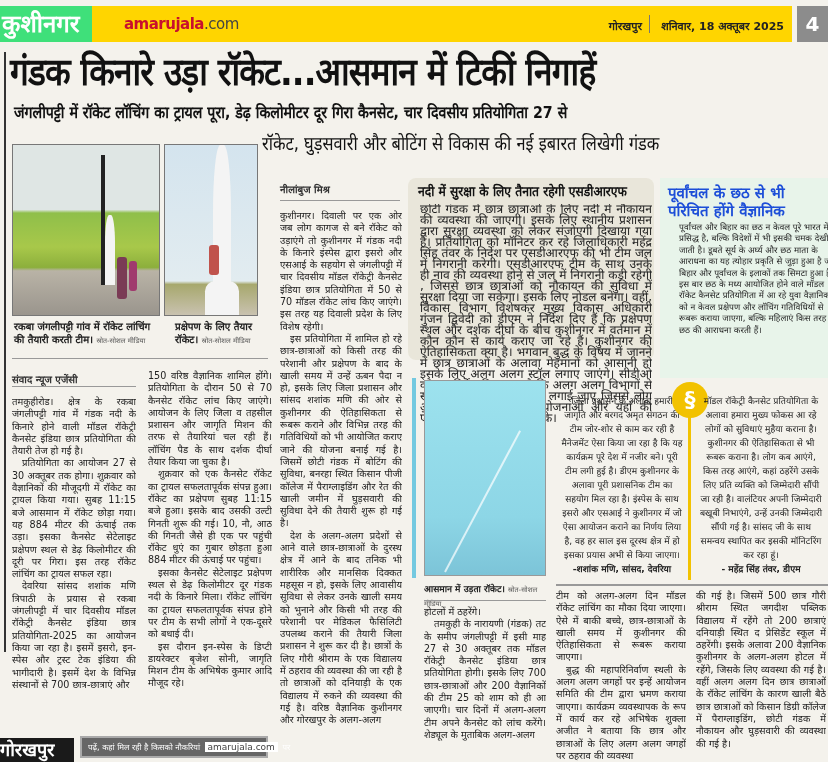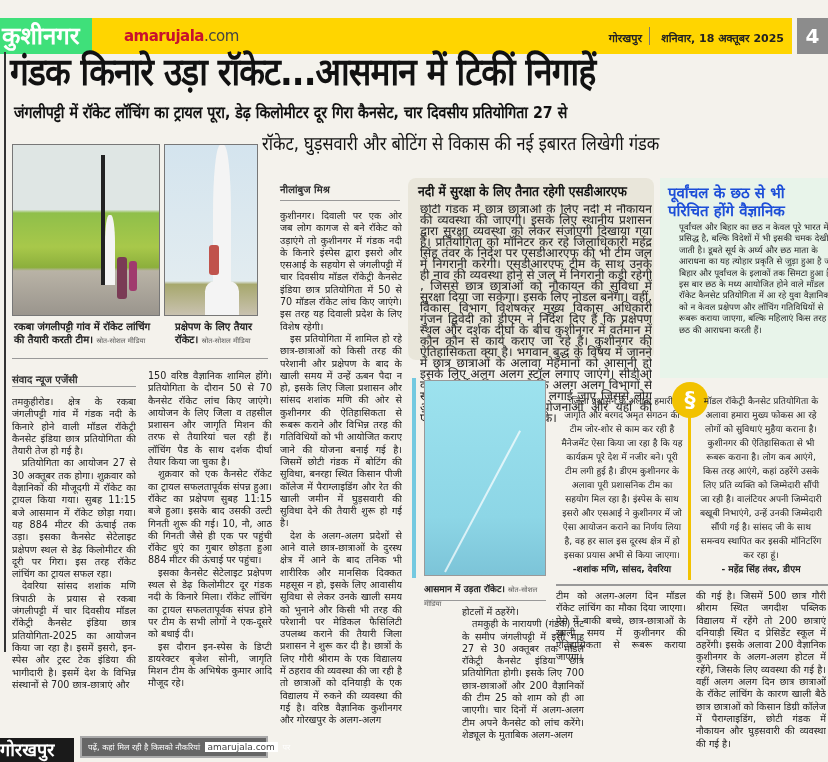--- a/index.html
+++ b/index.html
@@ -1,17 +1,17 @@
 <!DOCTYPE html>
 <html><head>
 <meta charset="utf-8">
 <style>
   * { box-sizing: border-box; margin: 0; padding: 0; }
   body { width: 828px; height: 762px; overflow: hidden; background: #f4f2ec; font-family: "DejaVu Sans", sans-serif; color: #1a1a1a; position: relative; }
-  .masthead { position: absolute; left: 0; top: 12px; width: 685px; height: 44px; }
+  .masthead { position: absolute; left: 0; top: 0; width: 685px; height: 44px; }
   .mh-green { position: absolute; left: 0; top: 6px; width: 92px; height: 36px; background: #3fe07a; color: #fff; font-weight: bold; font-size: 24px; line-height: 36px; padding-left: 2px; font-family: "DejaVu Sans", sans-serif; white-space: nowrap; overflow: hidden; }
   .mh-yellow { position: absolute; left: 92px; top: 6px; width: 700px; height: 36px; background: #ffd500; }
   .mh-site { position: absolute; left: 32px; top: 9px; font-size: 15px; font-weight: bold; color: #c8102e; letter-spacing: -0.5px; }
   .mh-site span { color: #444; font-weight: normal; }
   .mh-city { position: absolute; right: 150px; top: 12px; font-size: 11px; color: #222; font-weight: bold; }
   .mh-sep { position: absolute; right: 142px; top: 9px; width: 1px; height: 18px; background: #777; }
   .mh-date { position: absolute; right: 8px; top: 12px; font-size: 11px; color: #222; font-weight: bold; }
   .mh-page { position: absolute; left: 797px; top: 6px; width: 31px; height: 36px; background: #8c8c8c; color: #fff; font-size: 20px; font-weight: bold; text-align: center; line-height: 36px; }
 
   .headline { position: absolute; left: 10px; top: 46px; width: 818px; font-size: 38px; font-weight: bold; line-height: 52px; letter-spacing: -1px; color: #111; white-space: nowrap; font-family: "DejaVu Sans", sans-serif; transform: scaleX(0.88); transform-origin: left; }
@@ -133,39 +133,40 @@
     </div>
 </div>
 
 <div class="box3-border"></div>
 <div class="photo3">
   <div class="trail"></div>
 </div>
 <div class="caption" style="left:424px; top:583px; width:124px; font-size:9px;"><span>आसमान में उड़ता रॉकेट।</span> <small>स्रोत-सोशल मीडिया</small></div>
 <div class="rule" style="left:424px; top:600px; width:122px; height:1px;"></div>
 
-<div class="col" style="left:424px; top:606px; width:122px; height:156px;margin-left:38px;">
+<div class="col" style="left:424px; top:606px; width:122px; height:156px;">
   <p class="noind">होटलों में ठहरेंगे।</p>
   <p>तमकुही के नारायणी (गंडक) तट के समीप जंगलीपट्टी में इसी माह 27 से 30 अक्तूबर तक मॉडल रॉकेट्री कैनसेट इंडिया छात्र प्रतियोगिता होगी। इसके लिए 700 छात्र-छात्राओं और 200 वैज्ञानिकों की टीम 25 को शाम को ही आ जाएगी। चार दिनों में अलग-अलग टीम अपने कैनसेट को लांच करेंगे। शेड्यूल के मुताबिक अलग-अलग</p>
 </div>
 
 <div class="quote" style="left:560px; top:394px; width:124px;">
   <span>जिला प्रशासन के अलावा हमारी जागृति और बरगद अमृत संगठन की टीम जोर-शोर से काम कर रही है मैनेजमेंट ऐसा किया जा रहा है कि यह कार्यक्रम पूरे देश में नजीर बने। पूरी टीम लगी हुई है। डीएम कुशीनगर के अलावा पूरी प्रशासनिक टीम का सहयोग मिल रहा है। इंस्पेस के साथ इसरो और एसआई ने कुशीनगर में जो ऐसा आयोजन कराने का निर्णय लिया है, वह हर साल इस दूरस्थ क्षेत्र में हो इसका प्रयास अभी से किया जाएगा।</span>
   <span class="sig">-शशांक मणि, सांसद, देवरिया</span>
 </div>
 <div class="q-divider"></div>
 <div class="q-badge">§</div>
 <div class="quote" style="left:698px; top:394px; width:126px;">
   <span>मॉडल रॉकेट्री कैनसेट प्रतियोगिता के अलावा हमारा मुख्य फोकस आ रहे लोगों को सुविधाएं मुहैया कराना है। कुशीनगर की ऐतिहासिकता से भी रूबरू कराना है। लोग कब आएंगे, किस तरह आएंगे, कहां ठहरेंगे उसके लिए प्रति व्यक्ति को जिम्मेदारी सौंपी जा रही है। वालंटियर अपनी जिम्मेदारी बखूबी निभाएंगे, उन्हें उनकी जिम्मेदारी सौंपी गई है। सांसद जी के साथ समन्वय स्थापित कर इसकी मॉनिटरिंग कर रहा हूं।</span>
   <span class="sig">- महेंद्र सिंह तंवर, डीएम</span>
 </div>
 <div class="rule" style="left:556px; top:584px; width:272px; height:2px;"></div>
 
 <div class="col" style="left:556px; top:590px; width:130px; height:172px;">
   <p class="noind">टीम को अलग-अलग दिन मॉडल रॉकेट लांचिंग का मौका दिया जाएगा। ऐसे में बाकी बच्चे, छात्र-छात्राओं के खाली समय में कुशीनगर की ऐतिहासिकता से रूबरू कराया जाएगा।</p>
+  <p>बुद्ध की महापरिनिर्वाण स्थली के अलग अलग जगहों पर इन्हें आयोजन समिति की टीम द्वारा भ्रमण कराया जाएगा। कार्यक्रम व्यवस्थापक के रूप में कार्य कर रहे अभिषेक शुक्ला अजीत ने बताया कि छात्र और छात्राओं के लिए अलग अलग जगहों पर ठहराव की व्यवस्था</p>
 </div>
 <div class="col" style="left:696px; top:590px; width:130px; height:172px;">
   <p class="noind">की गई है। जिसमें 500 छात्र गौरी श्रीराम स्थित जगदीश पब्लिक विद्यालय में रहेंगे तो 200 छात्राएं दनियाड़ी स्थित द प्रेसिडेंट स्कूल में ठहरेंगी। इसके अलावा 200 वैज्ञानिक कुशीनगर के अलग-अलग होटल में रहेंगे, जिसके लिए व्यवस्था की गई है।वहीं अलग अलग दिन छात्र छात्राओं के रॉकेट लांचिंग के कारण खाली बैठे छात्र छात्राओं को किसान डिग्री कॉलेज में पैराग्लाइडिंग, छोटी गंडक में नौकायन और घुड़सवारी की व्यवस्था की गई है।</p>
 </div>
 
 <div class="foot-left">गोरखपुर</div>
 <div class="promo">
   <span>पढ़ें, कहां मिल रही है किसको नौकरियां</span>
   <span class="site">amarujala.com</span>
   <span>पर</span>

